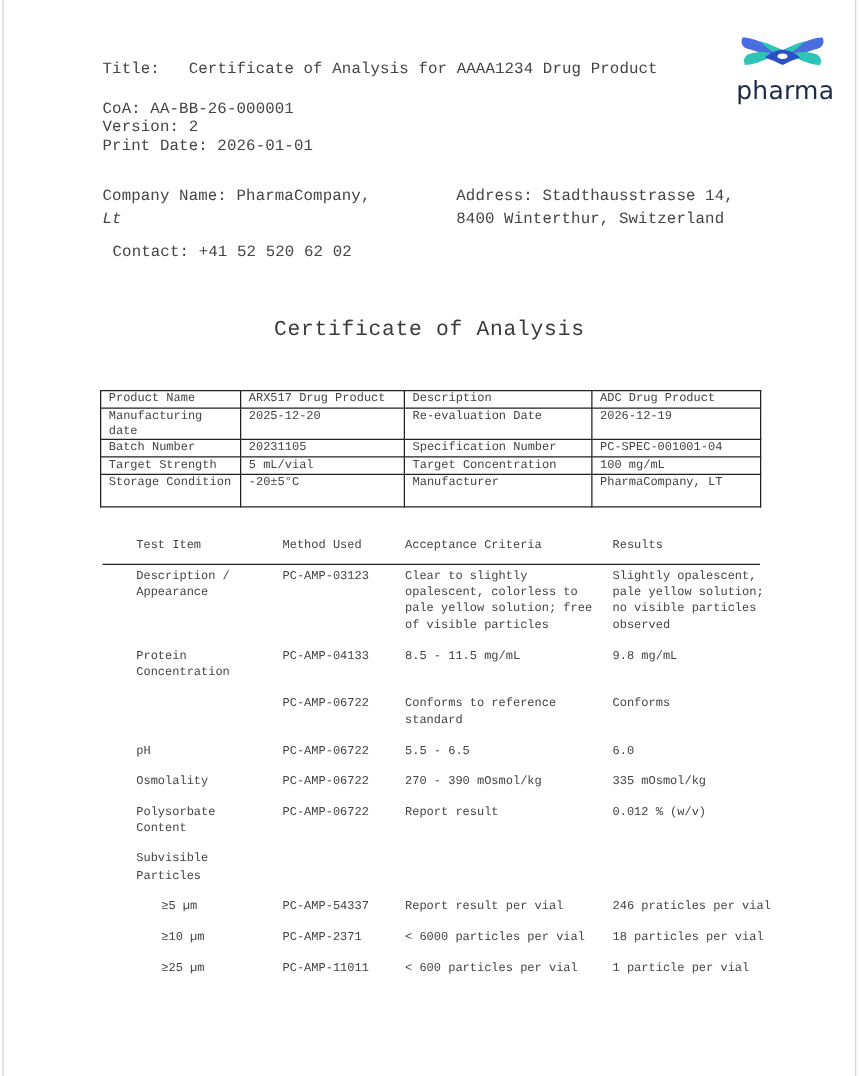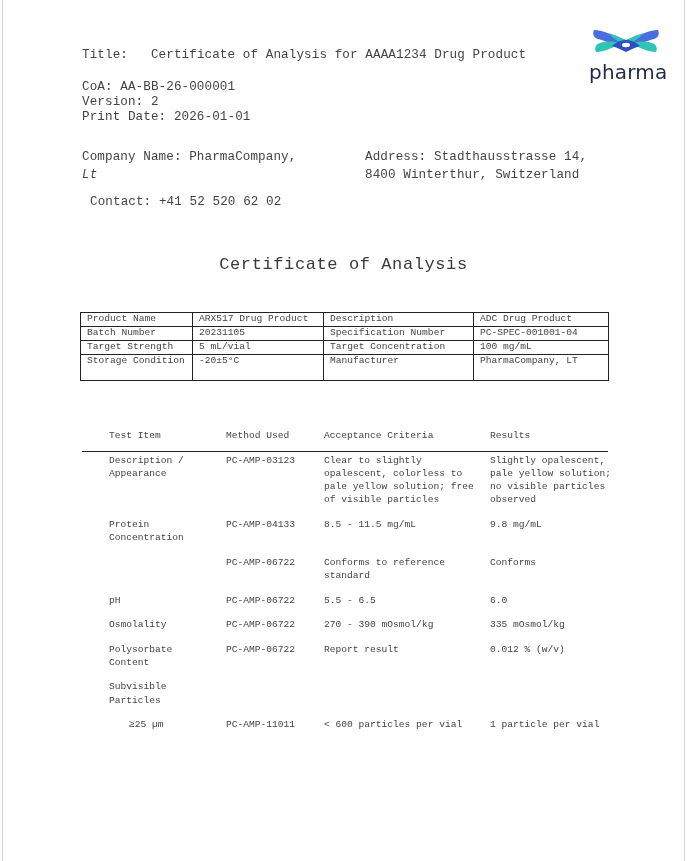--- a/index.html
+++ b/index.html
@@ -73,20 +73,26 @@
 <div class="doc-heading">Certificate of Analysis</div>
 
 <table class="info-table">
   <tbody>
       <tr>
     <td class="c1">Product Name</td>
     <td class="c2">ARX517 Drug Product</td>
     <td class="c3">Description</td>
     <td class="c4">ADC Drug Product</td>
   </tr>
+  <tr class="tall">
+    <td class="c1">Manufacturing date</td>
+    <td class="c2">2025-12-20</td>
+    <td class="c3">Re-evaluation Date</td>
+    <td class="c4">2026-12-19</td>
+  </tr>
   <tr>
     <td class="c1">Batch Number</td>
     <td class="c2">20231105</td>
     <td class="c3">Specification Number</td>
     <td class="c4">PC-SPEC-001001-04</td>
   </tr>
   <tr>
     <td class="c1">Target Strength</td>
     <td class="c2">5 mL/vial</td>
     <td class="c3">Target Concentration</td>
@@ -152,20 +158,32 @@
 Content</span>
     <span class="cell col2">PC-AMP-06722</span>
     <span class="cell col3">Report result</span>
     <span class="cell col4">0.012 % (w/v)</span>
   </div>
   <div class="row" style="height:38px;">
     <span class="cell col1" style="line-height:14px;">Subvisible
 Particles</span>
   </div>
   <div class="row" style="height:25px;">
+    <span class="cell sub">≥5 µm</span>
+    <span class="cell col2">PC-AMP-54337</span>
+    <span class="cell col3">Report result per vial</span>
+    <span class="cell col4">246 praticles per vial</span>
+  </div>
+  <div class="row" style="height:25px;">
+    <span class="cell sub">≥10 µm</span>
+    <span class="cell col2">PC-AMP-2371</span>
+    <span class="cell col3">&lt; 6000 particles per vial</span>
+    <span class="cell col4">18 particles per vial</span>
+  </div>
+  <div class="row" style="height:25px;">
     <span class="cell sub">≥25 µm</span>
     <span class="cell col2">PC-AMP-11011</span>
     <span class="cell col3">&lt; 600 particles per vial</span>
     <span class="cell col4">1 particle per vial</span>
   </div>
 </div>
 
 <div class="footer abs" style="left:82px;">Strictly Confidential</div>
 <div class="footer abs" style="left:510px;font-family:Liberation Mono, monospace;">Page 1 of 17</div>
 

